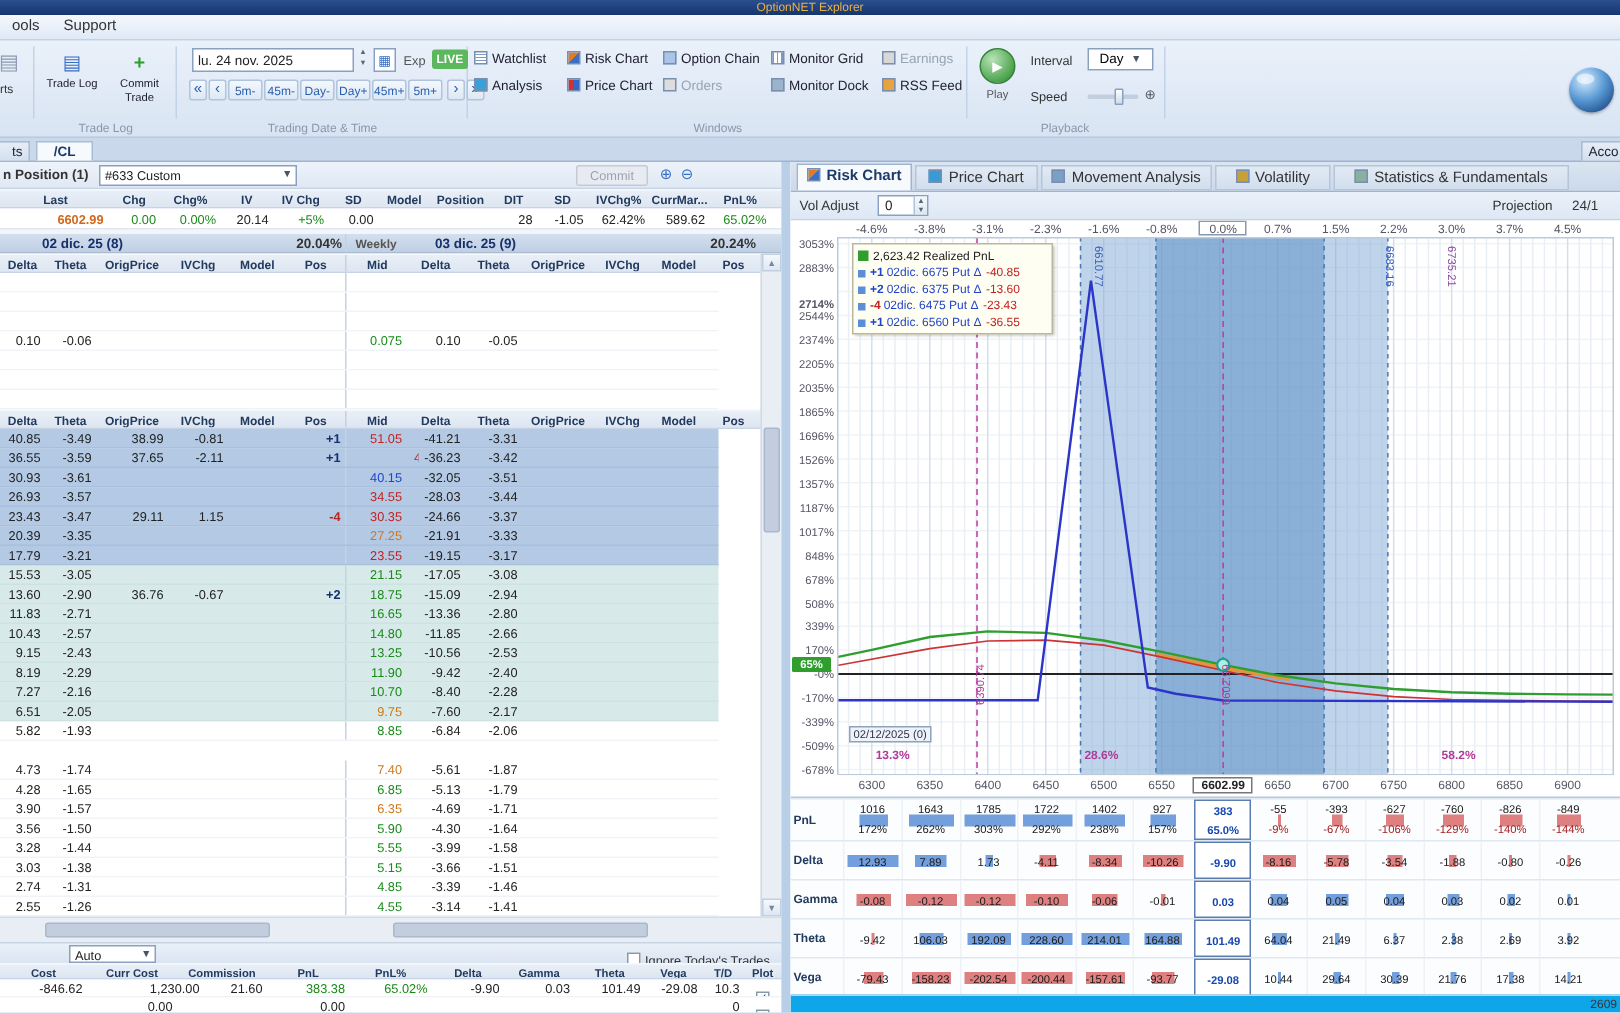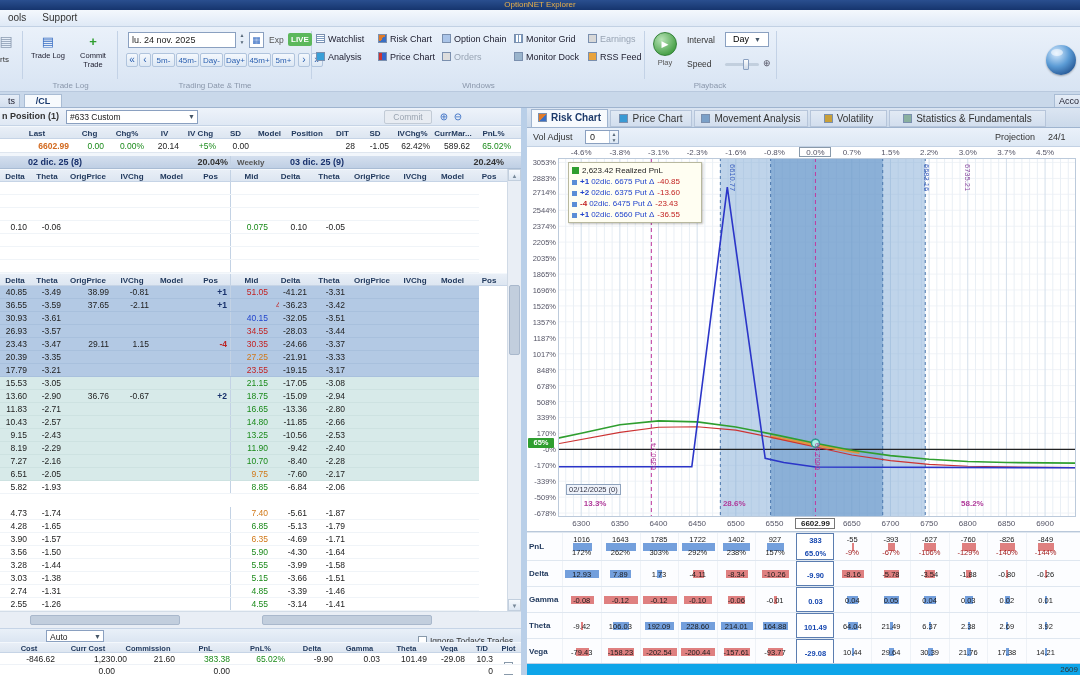--- a/index.html
+++ b/index.html
@@ -514,21 +514,21 @@
         <div class="shc" style="position: absolute; left: 233px; width: 55px; font-size: 7.5px; line-height: 11px;">PnL%</div>
         <div class="shc" style="position: absolute; left: 288px; width: 48px; font-size: 7.5px; line-height: 11px;">Delta</div>
         <div class="shc" style="position: absolute; left: 336px; width: 47px; font-size: 7.5px; line-height: 11px;">Gamma</div>
         <div class="shc" style="position: absolute; left: 383px; width: 47px; font-size: 7.5px; line-height: 11px;">Theta</div>
         <div class="shc" style="position: absolute; left: 430px; width: 38px; font-size: 7.5px; line-height: 11px;">Vega</div>
         <div class="shc" style="position: absolute; left: 468px; width: 28px; font-size: 7.5px; line-height: 11px;">T/D</div>
         <div class="shc" style="position: absolute; left: 496px; width: 25px; font-size: 7.5px; line-height: 11px;">Plot</div>
       </div>
       <div class="sect" style="position: absolute; top: 545px; height: 12px; background: rgb(255, 255, 255); border-bottom: 1px solid rgb(238, 242, 247);">
         <div class="cell" style="position: absolute; left: 0px; width: 58px; line-height: 12px;">-846.62</div>
-        <div class="cell" style="position: absolute; left: 70px; width: 60px; line-height: 12px;">1,230.00</div>
+        <div class="cell" style="position: absolute; left: 76px; width: 60px; line-height: 12px;">1,230.00</div>
         <div class="cell" style="position: absolute; left: 118px; width: 60px; line-height: 12px;">21.60</div>
         <div class="cell t-green" style="position: absolute; left: 178px; width: 55px; line-height: 12px;">383.38</div>
         <div class="cell t-green" style="position: absolute; left: 233px; width: 55px; line-height: 12px;">65.02%</div>
         <div class="cell" style="position: absolute; left: 288px; width: 48px; line-height: 12px;">-9.90</div>
         <div class="cell" style="position: absolute; left: 336px; width: 47px; line-height: 12px;">0.03</div>
         <div class="cell" style="position: absolute; left: 383px; width: 47px; line-height: 12px;">101.49</div>
         <div class="cell" style="position: absolute; left: 430px; width: 38px; line-height: 12px;">-29.08</div>
         <div class="cell" style="position: absolute; left: 468px; width: 28px; line-height: 12px;">10.3</div>
         <div style="position: absolute; left: 496px; width: 25px; text-align: center; top: 1px;"><span class="chk">✓</span></div>
       </div>
@@ -568,21 +568,21 @@
         <div class="tick" style="position: absolute; left: 308.791px; width: 32px;">0.7%</div>
         <div class="tick" style="position: absolute; left: 347.448px; width: 32px;">1.5%</div>
         <div class="tick" style="position: absolute; left: 386.104px; width: 32px;">2.2%</div>
         <div class="tick" style="position: absolute; left: 424.761px; width: 32px;">3.0%</div>
         <div class="tick" style="position: absolute; left: 463.418px; width: 32px;">3.7%</div>
         <div class="tick" style="position: absolute; left: 502.075px; width: 32px;">4.5%</div>
       </div>
       <div class="sect" style="position: absolute; top: 50px; left: 0px; width: 31px; height: 359px; background: rgb(255, 255, 255);">
         <div class="ytick" style="position: absolute; top: 0.417016px;">3053%</div>
         <div class="ytick" style="position: absolute; top: 16.3935px;">2883%</div>
-        <div class="ytick" style="position: absolute; top: 30px;">2714%</div>
+        <div class="ytick" style="position: absolute; top: 40px; font-weight: bold;">2714%</div>
         <div class="ytick" style="position: absolute; top: 48.2524px;">2544%</div>
         <div class="ytick" style="position: absolute; top: 64.2288px;">2374%</div>
         <div class="ytick" style="position: absolute; top: 80.1113px;">2205%</div>
         <div class="ytick" style="position: absolute; top: 96.0877px;">2035%</div>
         <div class="ytick" style="position: absolute; top: 112.064px;">1865%</div>
         <div class="ytick" style="position: absolute; top: 127.947px;">1696%</div>
         <div class="ytick" style="position: absolute; top: 143.923px;">1526%</div>
         <div class="ytick" style="position: absolute; top: 159.805px;">1357%</div>
         <div class="ytick" style="position: absolute; top: 175.782px;">1187%</div>
         <div class="ytick" style="position: absolute; top: 191.758px;">1017%</div>

